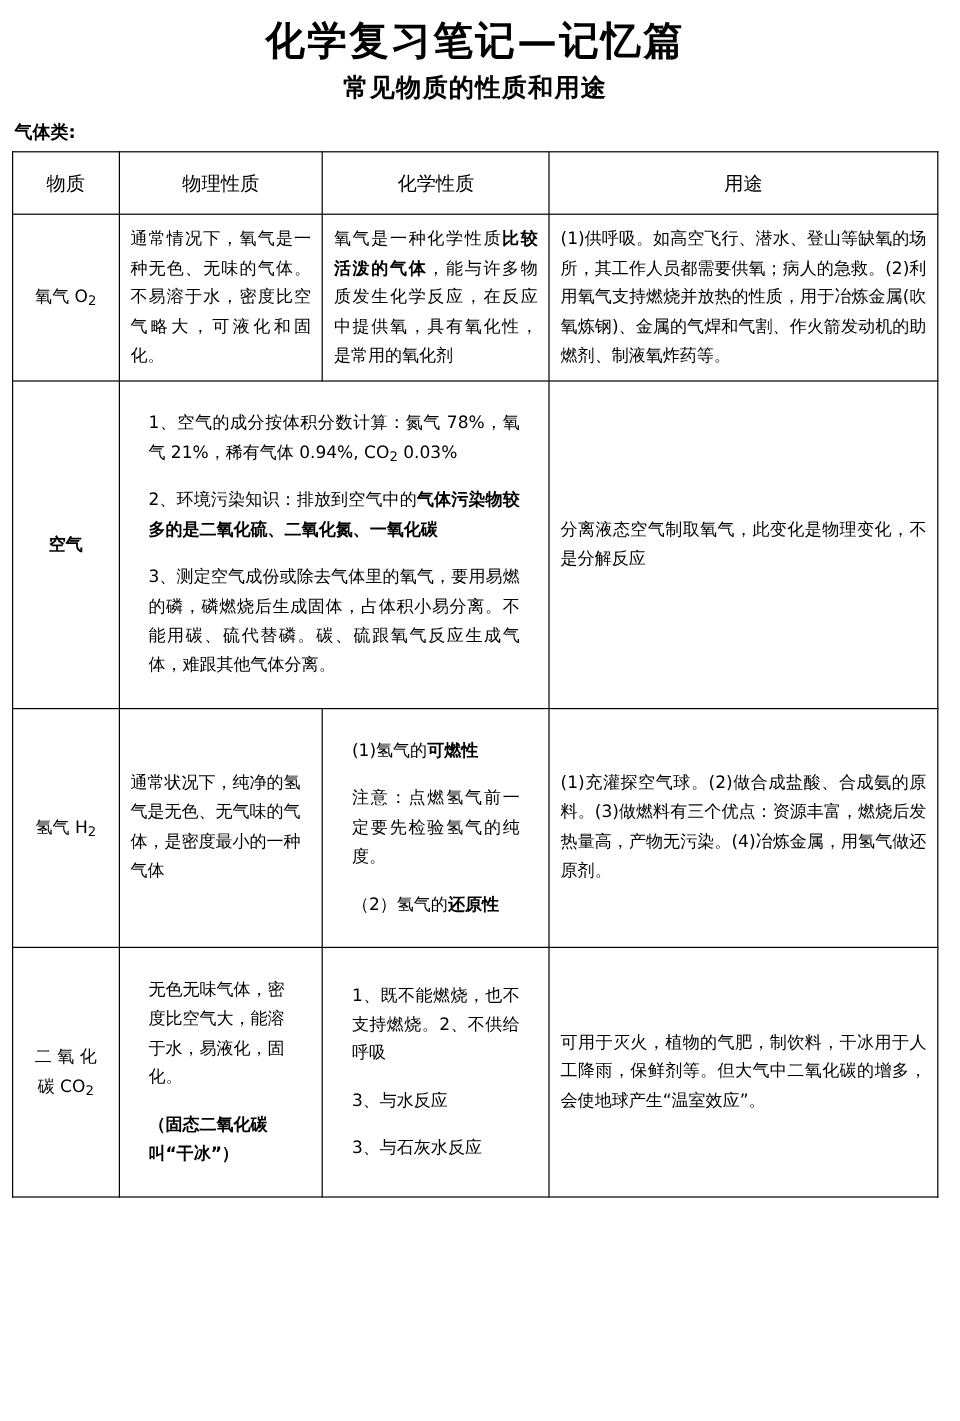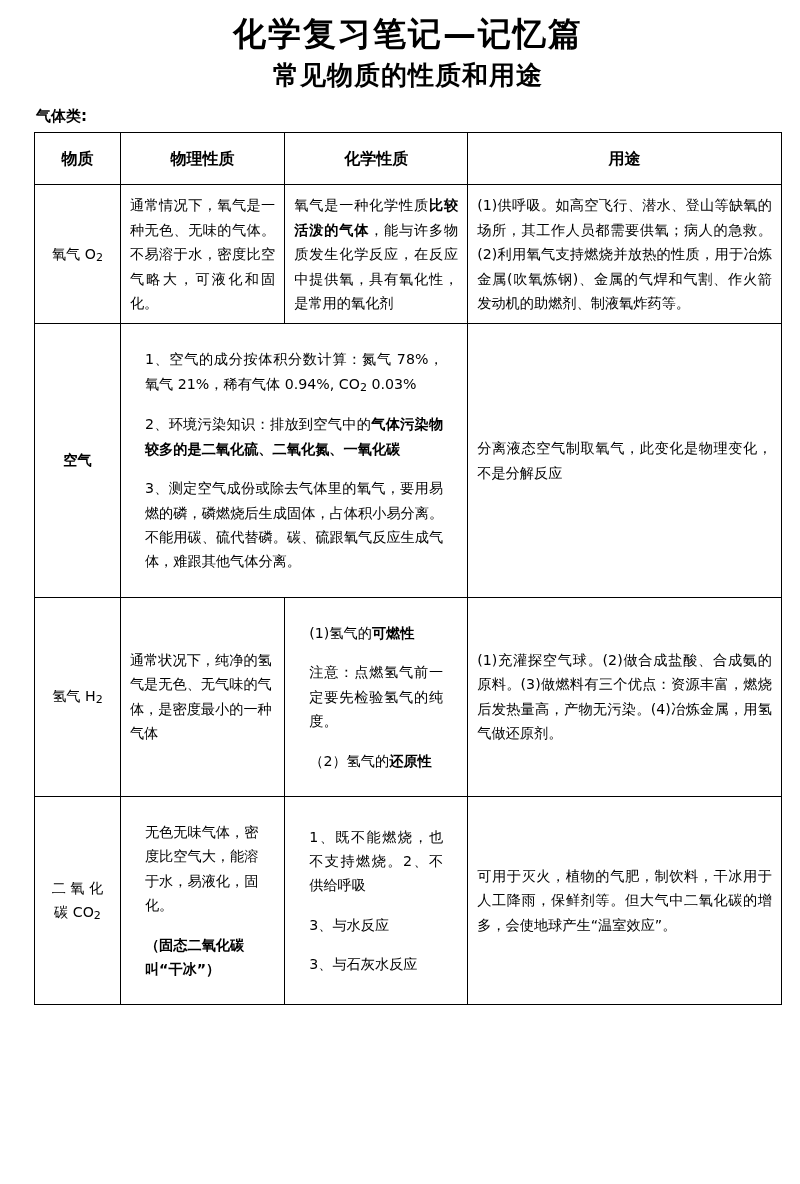--- a/index.html
+++ b/index.html
@@ -11,37 +11,37 @@
     width: 800px;
     height: 1184px;
     font-family: "DejaVu Serif", "Liberation Serif", serif;
     color: #000000;
     overflow: hidden;
   }
   .page {
     width: 800px;
     height: 828px;
     box-sizing: border-box;
-    padding: 8px 18px 0 34px;
+    padding: 8px 18px 0 10px;
     position: relative;
   }
   .doc-title {
     text-align: center;
     font-family: "DejaVu Serif", "Liberation Serif", serif;
     font-weight: bold;
     font-size: 33px;
     letter-spacing: 2px;
     margin: 6px 0 6px 0;
     line-height: 1.2;
   }
   .doc-subtitle {
     text-align: center;
     font-family: "DejaVu Serif", "Liberation Serif", serif;
     font-weight: bold;
-    font-size: 26px;
+    font-size: 21px;
     letter-spacing: 1px;
     margin: 0 0 16px 0;
     line-height: 1.2;
   }
   .section-label {
     font-size: 15px;
     font-weight: bold;
     margin: 0 0 6px 2px;
     font-family: "DejaVu Sans", "Liberation Sans", sans-serif;
   }
@@ -54,21 +54,21 @@
     border: 1px solid #000000;
     vertical-align: middle;
     padding: 8px 9px;
     font-size: 14.2px;
     line-height: 1.72;
     font-family: "DejaVu Sans", "Liberation Sans", sans-serif;
     word-break: break-all;
   }
   table.chem th {
     text-align: center;
-    font-weight: bold;
+    font-weight: normal;
     font-size: 16px;
     padding: 12px 4px;
     font-family: "DejaVu Sans", "Liberation Sans", sans-serif;
   }
   .col-a { width: 11.5%; }
   .col-b { width: 22%; }
   .col-c { width: 24.5%; }
   .col-d { width: 42%; }
 
   td.name-cell {

